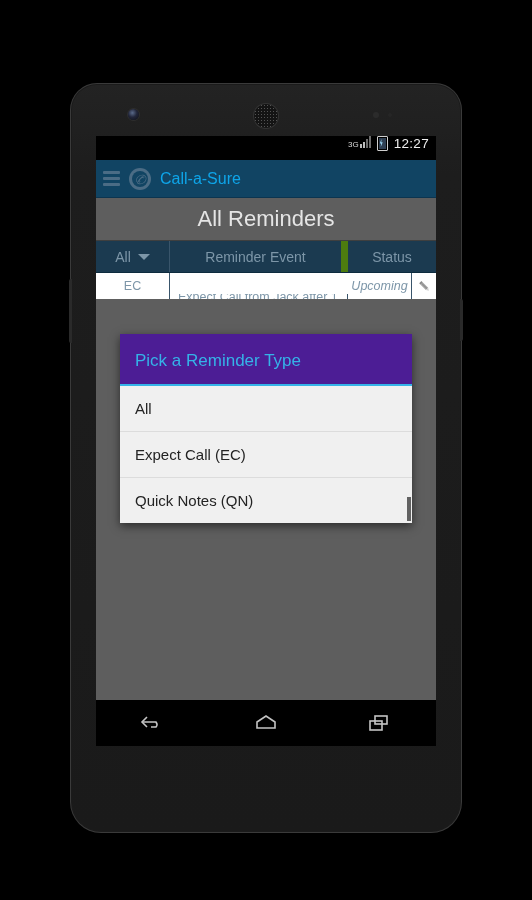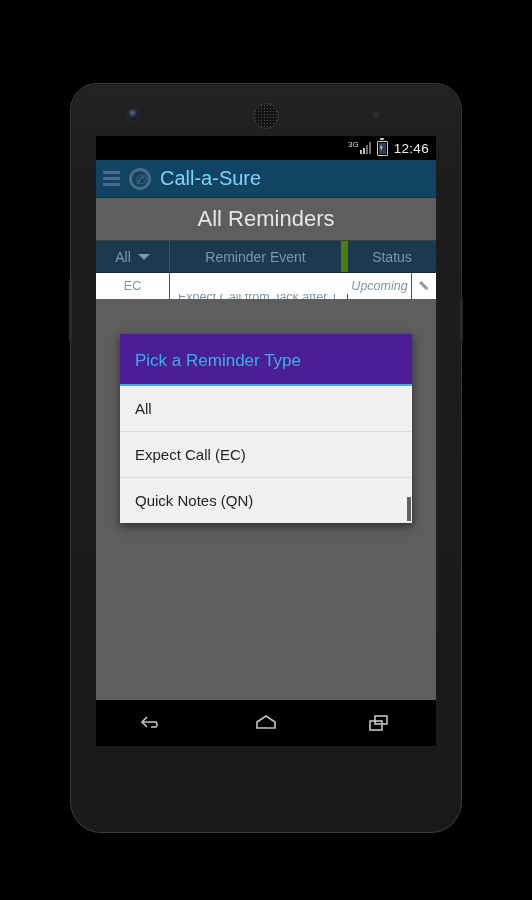--- a/index.html
+++ b/index.html
@@ -51,21 +51,21 @@
     position:absolute;z-index:4;
     left:25px; top:52px;
     width:340px; height:610px;
     background:#5e5e5e;
     overflow:hidden;
   }
 
   
   #status-bar{
     height:24px;background:#000;color:#e6e6e6;
-    display:flex;align-items:center;justify-content:flex-end;
+    display:flex;justify-content:flex-end;
     padding-right:7px;box-sizing:border-box;
   }
   #status-bar .net{font-size:8px;line-height:8px;margin-right:1px;align-self:flex-start;margin-top:5px;color:#d8d8d8;}
   .sig{display:inline-block;width:12px;height:12px;position:relative;margin-right:5px;}
   .sig b{position:absolute;bottom:0;background:#bdbdbd;display:block;}
   .sig b:nth-child(1){left:0;width:2px;height:4px;}
   .sig b:nth-child(2){left:3px;width:2px;height:6px;}
   .sig b:nth-child(3){left:6px;width:2px;height:9px;background:#6d6d6d;}
   .sig b:nth-child(4){left:9px;width:2px;height:12px;background:#6d6d6d;}
   .batt{display:inline-block;width:9px;height:13px;border:1.5px solid #cfcfcf;border-radius:1px;position:relative;margin-right:6px;}
@@ -89,21 +89,21 @@
   }
   #app-icon:before{
     content:"";position:absolute;left:3px;top:3px;width:16px;height:16px;border-radius:50%;
     background:#114463;
   }
   #app-icon i{
     position:absolute;left:0;top:0;right:0;bottom:0;
     display:flex;align-items:center;justify-content:center;
     color:#4b6c85;font-size:13px;line-height:1;transform:rotate(8deg);
   }
-  #app-title{margin-left:9px;color:#7dd3fc;font-size:20px;}
+  #app-title{margin-left:9px;color:#0ea5e9;font-size:16px;}
 
   
   #page-title-bar{
     height:42px;background:#5e5e5e;
     display:flex;align-items:center;justify-content:center;
     border-bottom:1px solid #3f3f3f;
   }
   #page-title{color:#e5e5e5;font-size:22px;}
 
   
@@ -195,21 +195,21 @@
       <span class="net">3G</span>
       <span class="sig">
           <b></b>
           <b></b>
           <b></b>
           <b></b>
         </span>
       <span class="batt">
           <i></i>
         </span>
-      <span id="clock">12:46</span>
+      <span id="clock">12:27</span>
     </div>
 
     <div id="action-bar">
       <div id="menu-icon">
         <span></span>
           <span></span>
           <span></span>
       </div>
       <div id="app-icon">
           <i>✆</i>

